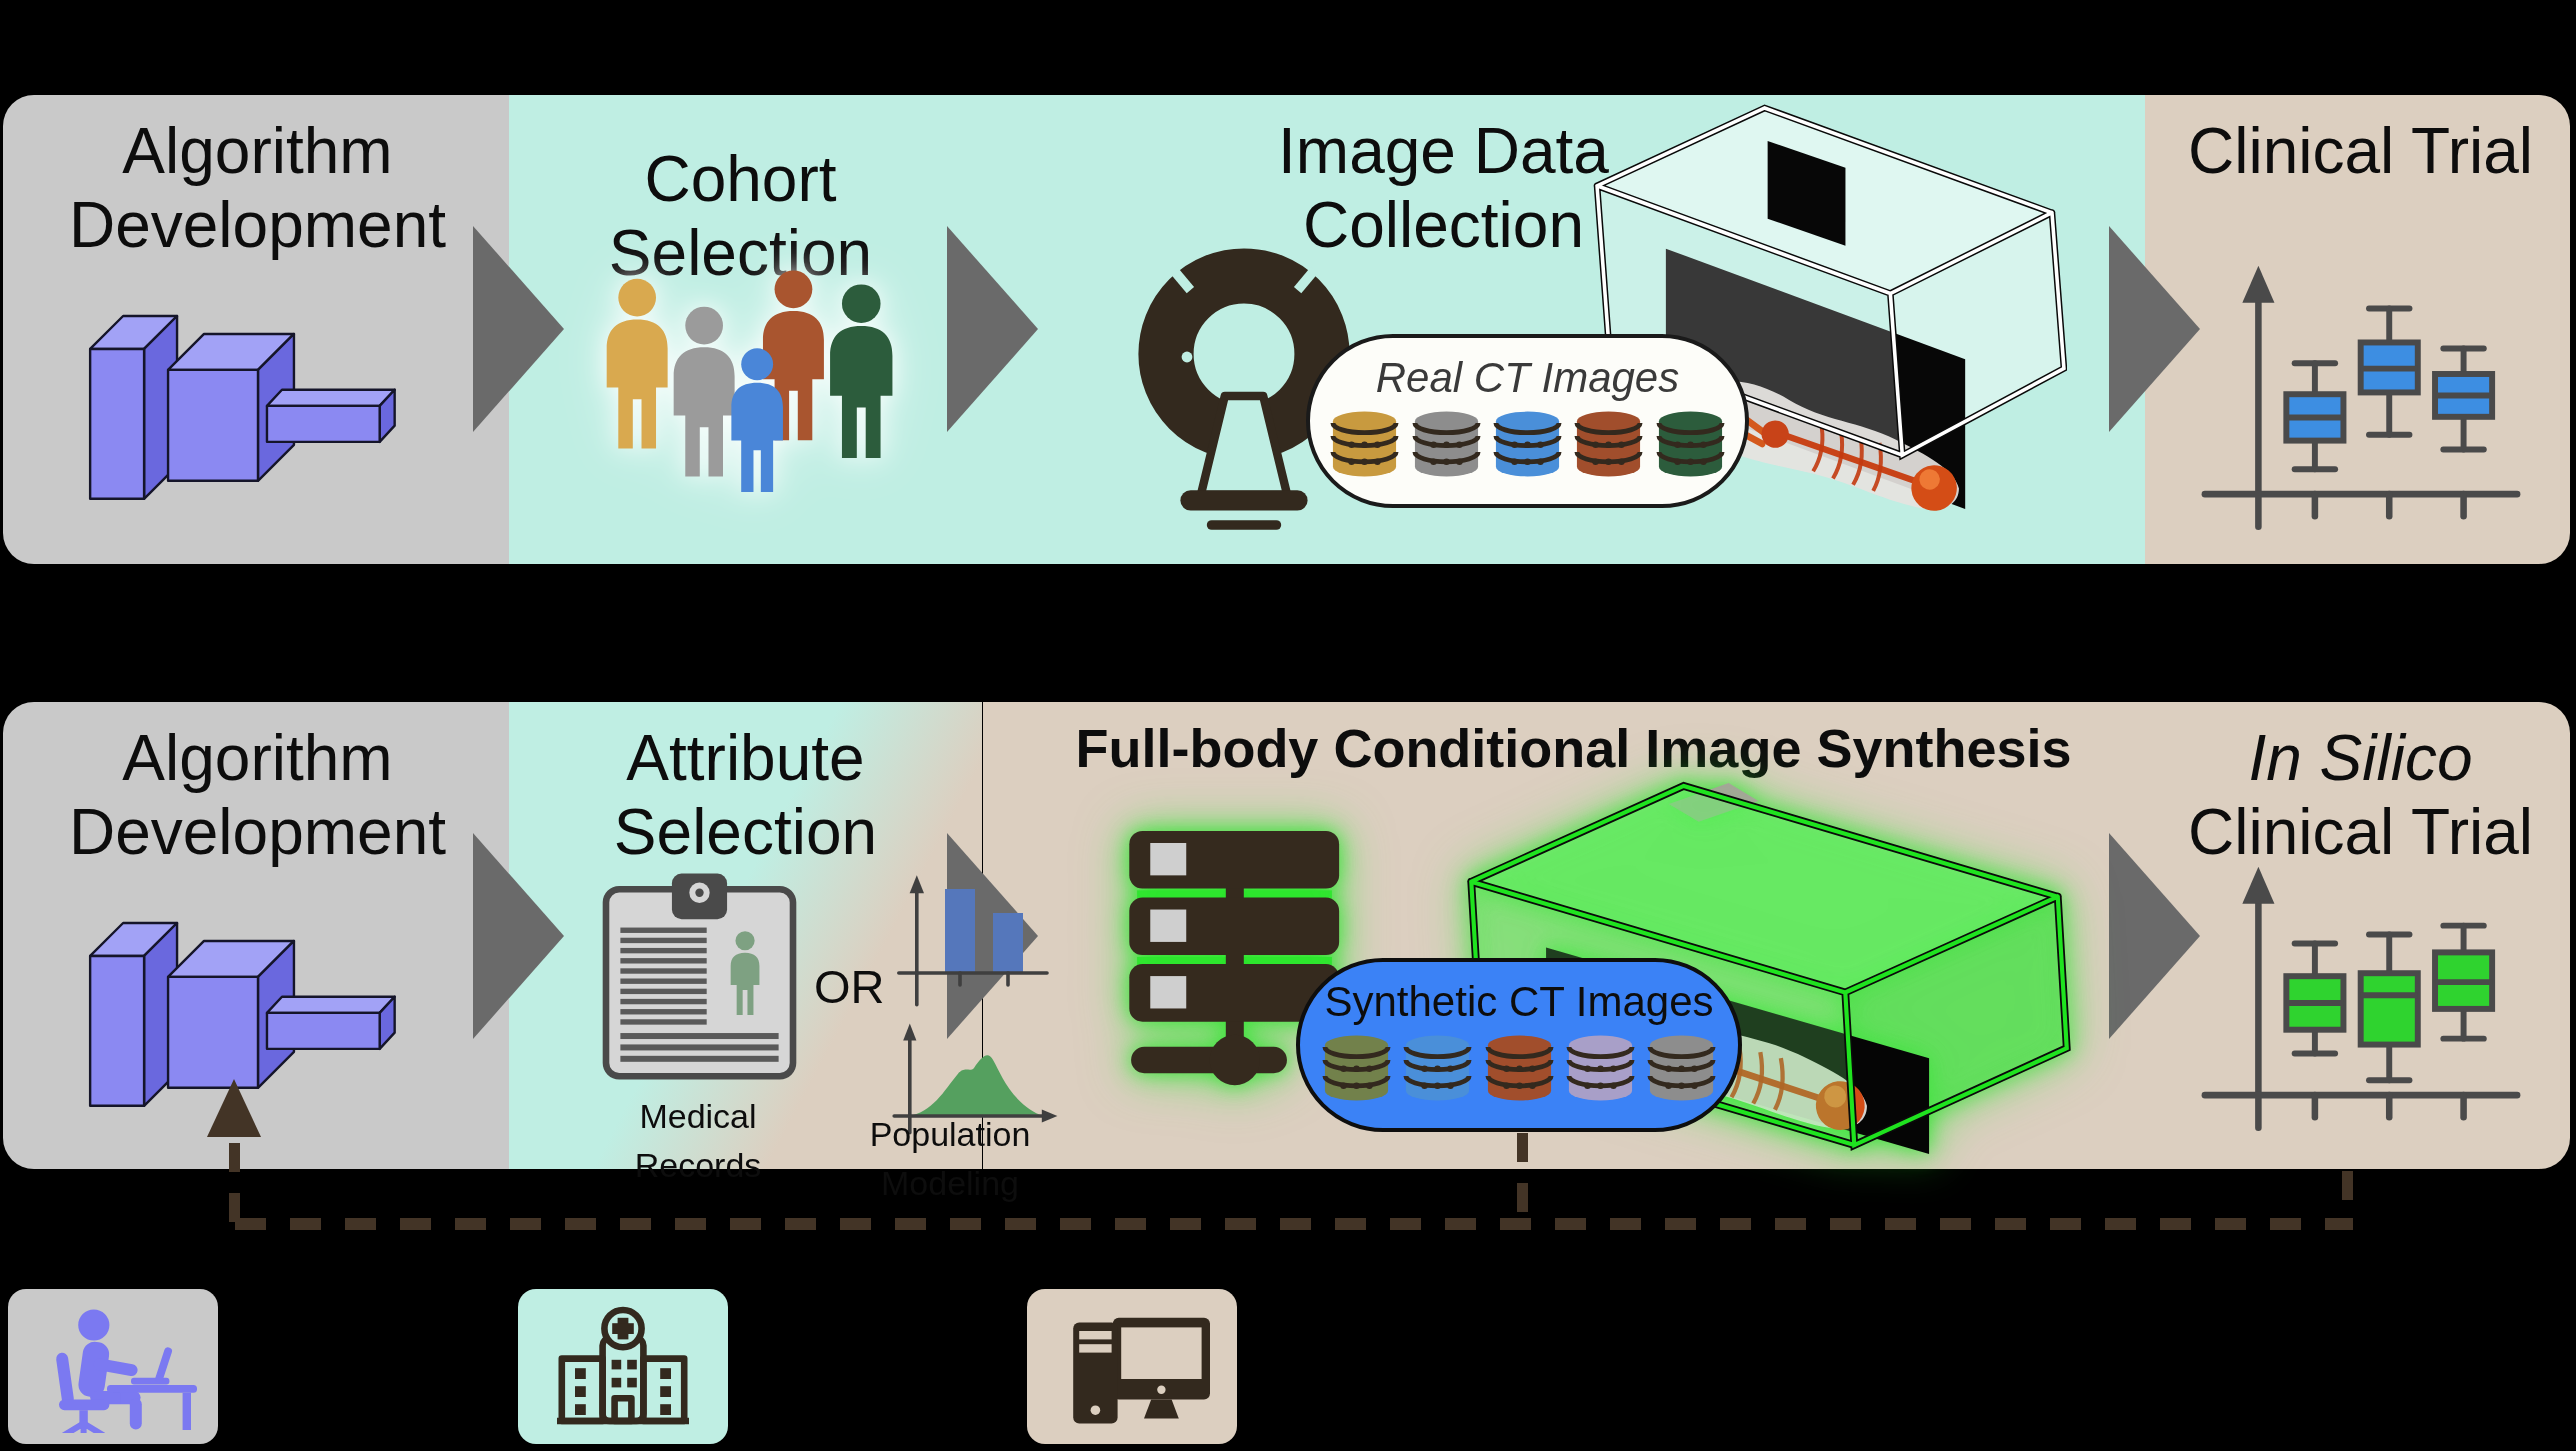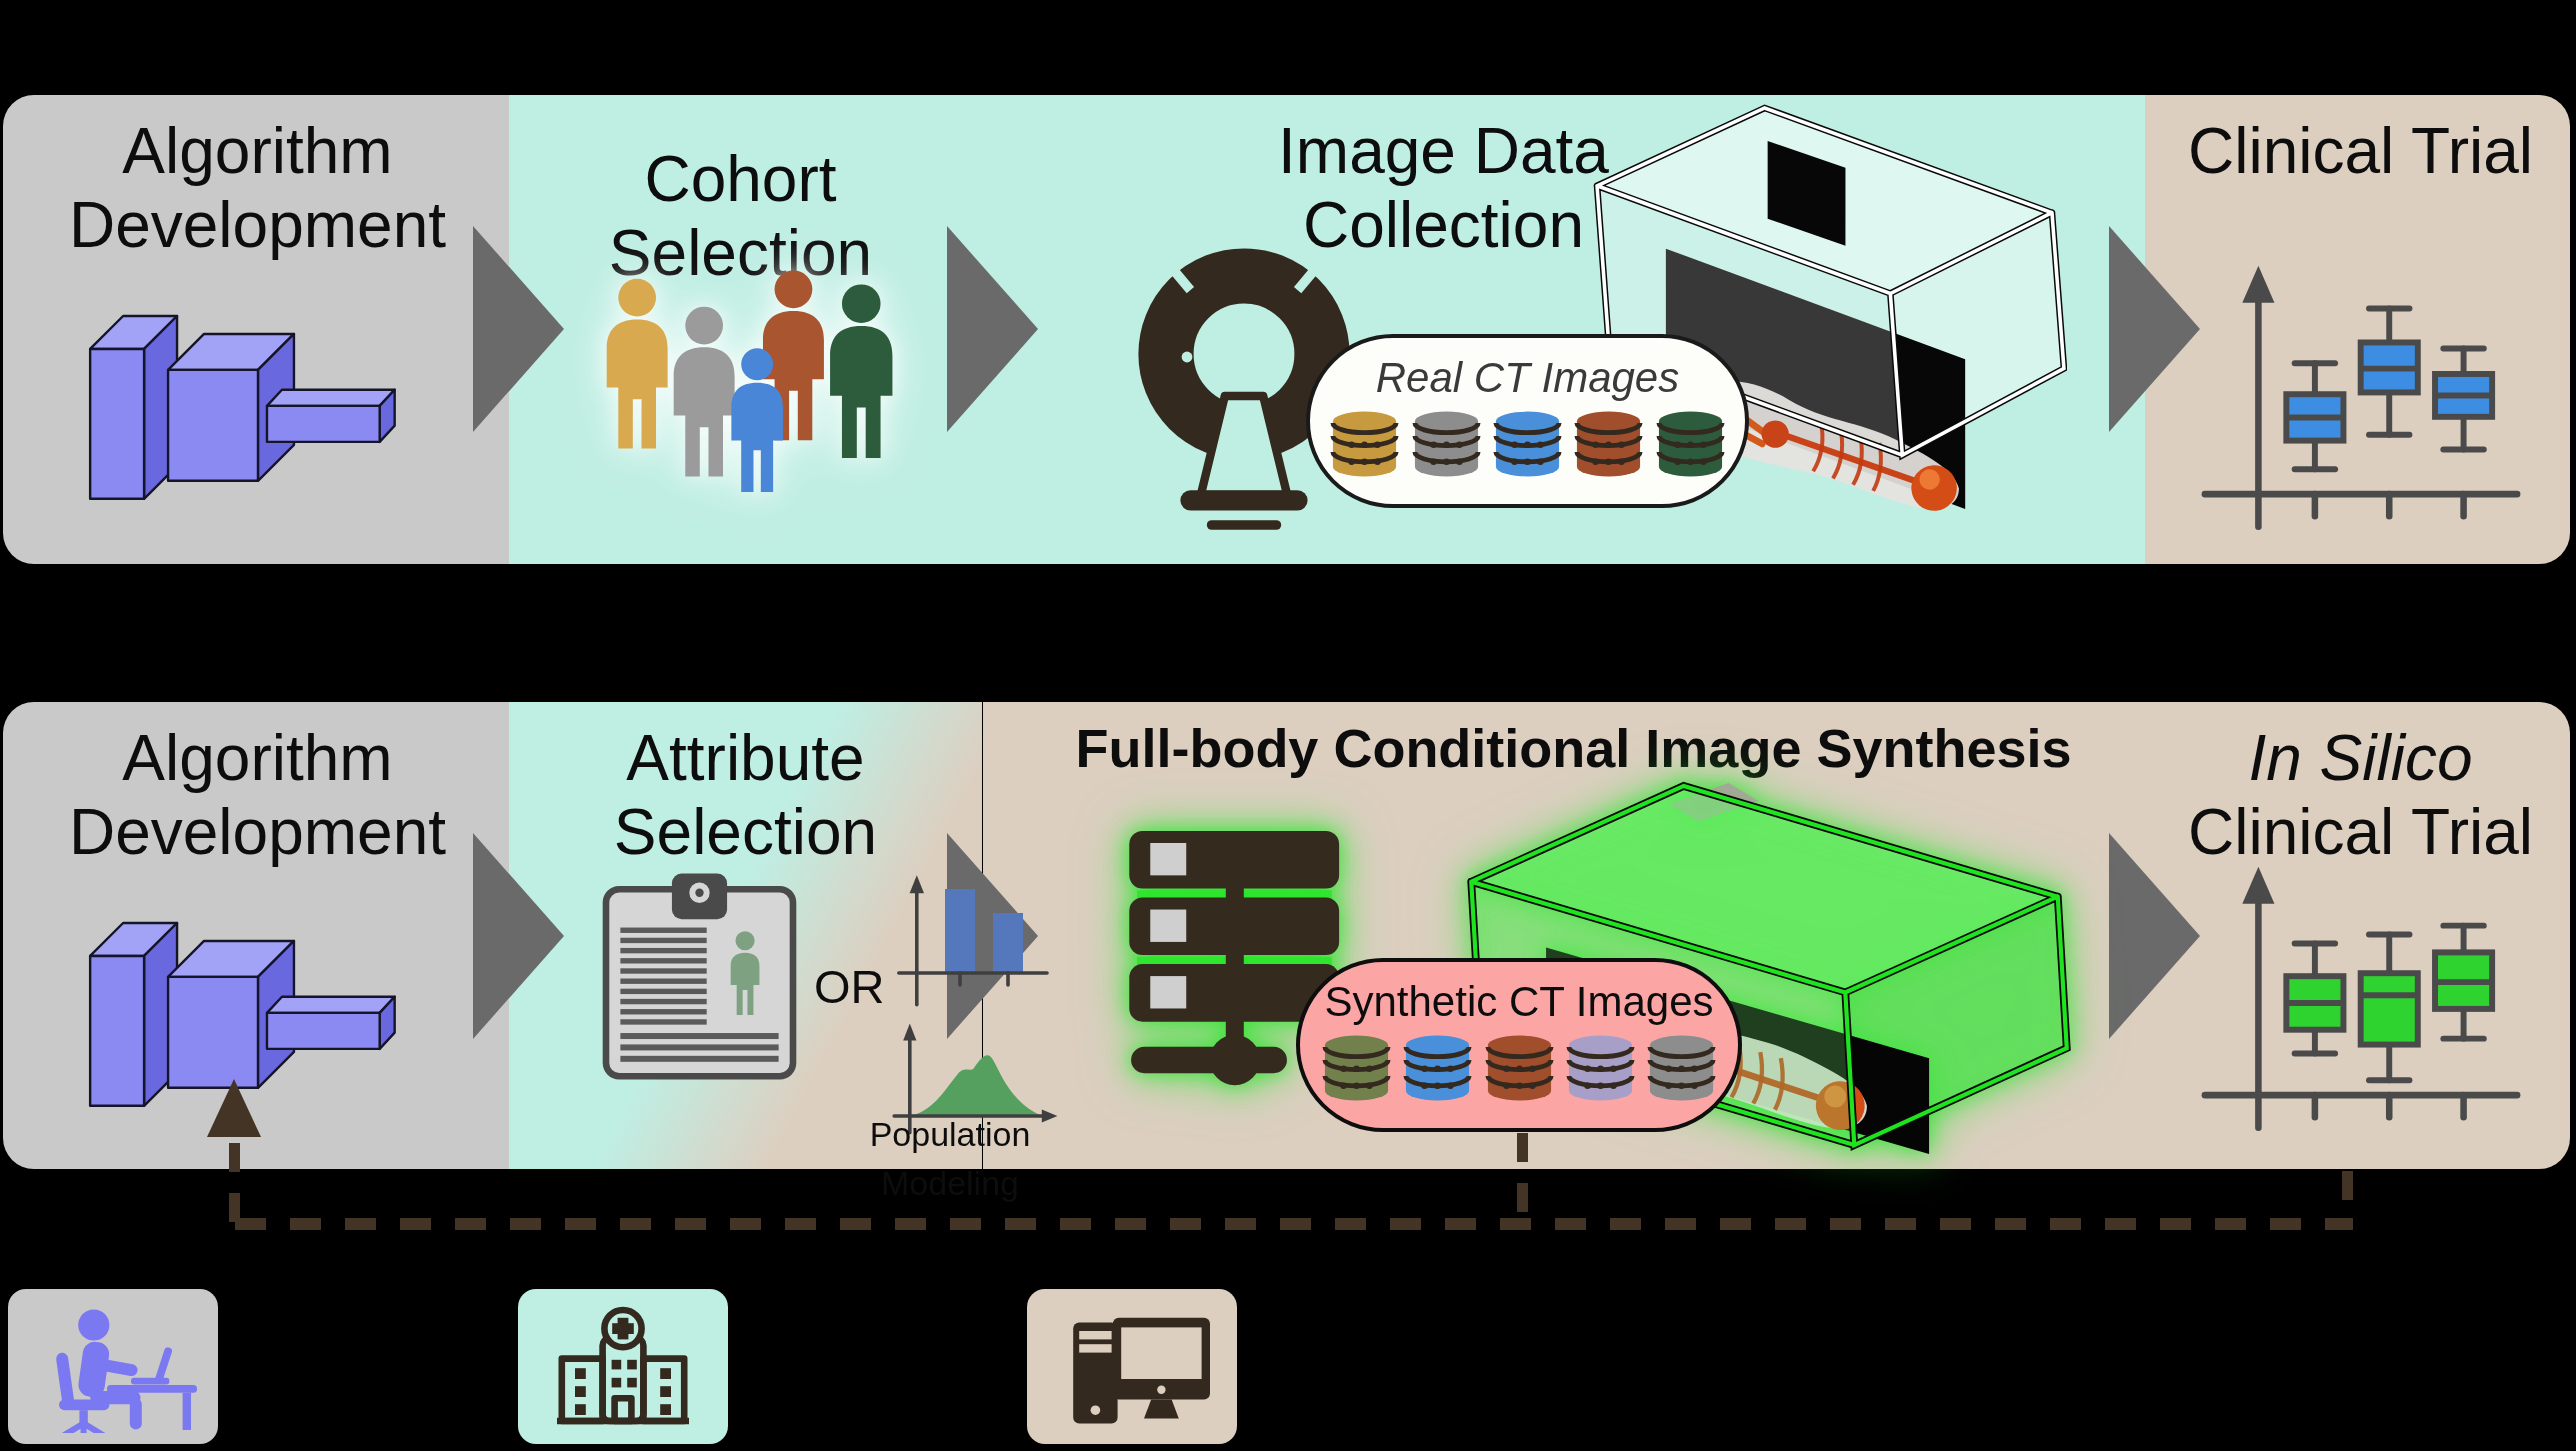--- a/index.html
+++ b/index.html
@@ -14,21 +14,21 @@
   .seg-tan{background:#dccfc0;}
   .seg-attr{background:linear-gradient(118deg,#bfeee3 46%,#dccfc0 70%);}
   .flow-arrow{position:absolute;width:0;height:0;border-top:103px solid transparent;
     border-bottom:103px solid transparent;border-left:91px solid #6a6a6a;z-index:3;}
   .ptitle{position:absolute;z-index:4;text-align:center;font-size:64px;line-height:1.16;font-weight:400;}
   .ptitle.bold{font-weight:700;font-size:54px;}
   .sublabel{position:absolute;z-index:4;text-align:center;font-size:34px;line-height:1.45;}
   .orlabel{position:absolute;z-index:4;font-size:47px;}
   .bubble{position:absolute;z-index:6;border-radius:89px;text-align:center;box-sizing:border-box;}
   .bubble-real{background:#fdfdf9;border:4.2px solid #1a1a1a;}
-  .bubble-synth{background:#fca5a5;border:4.8px solid #0e0e0e;}
+  .bubble-synth{background:#3b82f6;border:4.8px solid #0e0e0e;}
   .bubble-title{font-size:42px;margin-top:15.6px;}
   .bubble-title.gray{color:#3a3a3a;font-style:italic;}
   .dbrow{display:flex;justify-content:center;gap:8.4px;margin-top:8.4px;}
   .db{width:73px;height:68px;}
   .icon{display:block;position:absolute;z-index:4;}
   .glow-green{filter:drop-shadow(0 0 10.8px rgba(44,230,44,.9)) drop-shadow(0 0 23px rgba(44,230,44,.55));}
   .glow-white{filter:drop-shadow(0 0 12px rgba(255,255,255,.85)) drop-shadow(0 0 25px rgba(255,255,255,.45));}
   .vdash{position:absolute;width:10.8px;z-index:2;
     background:repeating-linear-gradient(180deg,#433426 0 29px,transparent 29px 50px);}
   .hdash{position:absolute;height:12px;z-index:2;
@@ -290,20 +290,24 @@
       <rect x="34" y="272" width="264" height="10"></rect>
         <rect x="34" y="291" width="264" height="10"></rect>
         <rect x="34" y="310" width="264" height="10"></rect>
     </g>
     <g fill="#7ea182">
       <circle cx="242" cy="118" r="16"></circle>
       <path d="M242,138 C258,138 266,146 266,160 L266,192 L256,192 L256,242 L246,242 L246,200 L238,200 L238,242 L228,242 L228,192 L218,192 L218,160 C218,146 226,138 242,138 Z"></path>
     </g>
   </svg>
 
+  <div class="sublabel" style="left:578px;top:1092px;width:240px;">
+    <div>Medical</div>
+    <div>Records</div>
+  </div>
 
   <div class="orlabel" style="left:814px;top:959px;">OR</div>
 
   <svg class="icon" style="left:894px;top:868px;" width="159" height="141" viewBox="0 0 265 235">
     <g fill="#5577bb">
       <rect x="85" y="35" width="50" height="140"></rect>
         <rect x="165" y="75" width="50" height="100"></rect>
     </g>
     <g stroke="#3f3f3f" stroke-width="6" stroke-linecap="round" fill="none">
       <line x1="38" y1="228" x2="38" y2="30"></line>

